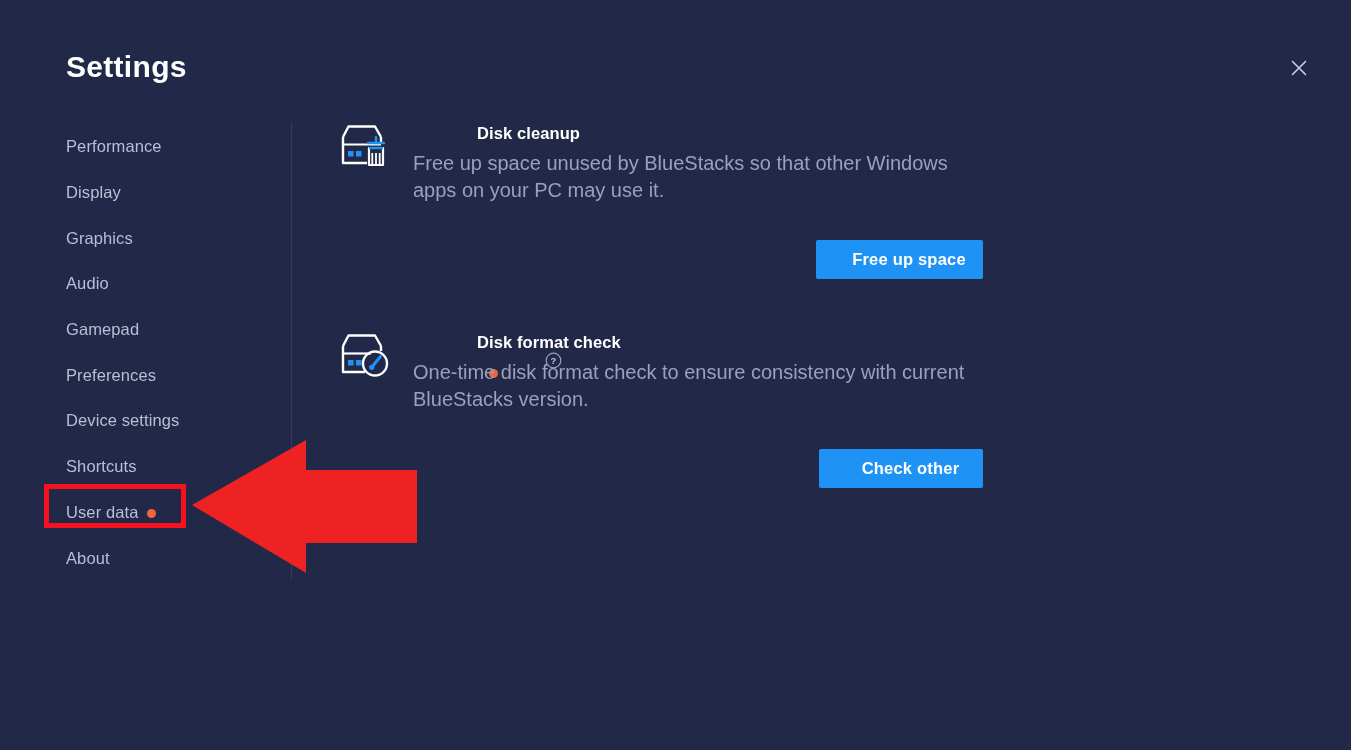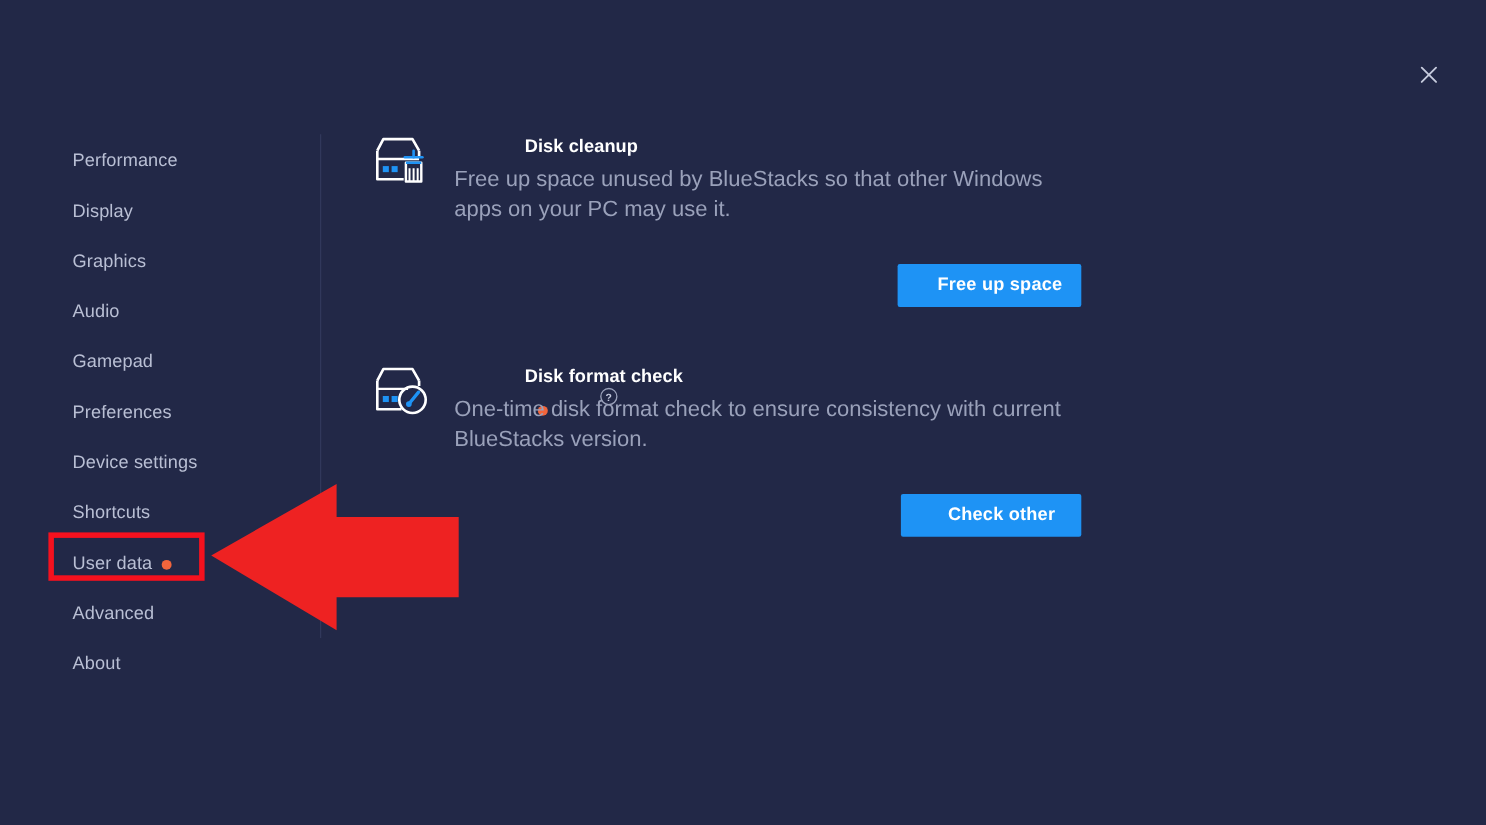--- a/index.html
+++ b/index.html
@@ -162,20 +162,21 @@
     width: 232px;
     height: 142px;
     pointer-events: none;
   }
 </style>
 </head>
 <body>
 
 <div id="app">
 
+  <div class="page-title">Settings</div>
 
   <div class="close-btn">
     <svg width="20" height="20" viewBox="0 0 20 20" aria-hidden="true">
       <path d="M3.5 3.5 L16.5 16.5 M16.5 3.5 L3.5 16.5" stroke="#c6cbdd" stroke-width="1.7" stroke-linecap="round" fill="none"></path>
     </svg>
   </div>
 
   <div class="v-divider"></div>
 
   <div class="sidebar">
@@ -210,23 +211,20 @@
 
     <div class="sidebar-item">
       <span class="label">Shortcuts</span>
     </div>
 
     <div class="sidebar-item">
       <span class="label">User data</span>
       <span class="dot-badge"></span>
     </div>
 
-    <div class="sidebar-item">
-      <span class="label">Advanced</span>
-    </div>
 
     <div class="sidebar-item">
       <span class="label">About</span>
     </div>
 
   </div>
 
   <div class="content">
 
     <div class="sec-icon" style="top:123px;">

